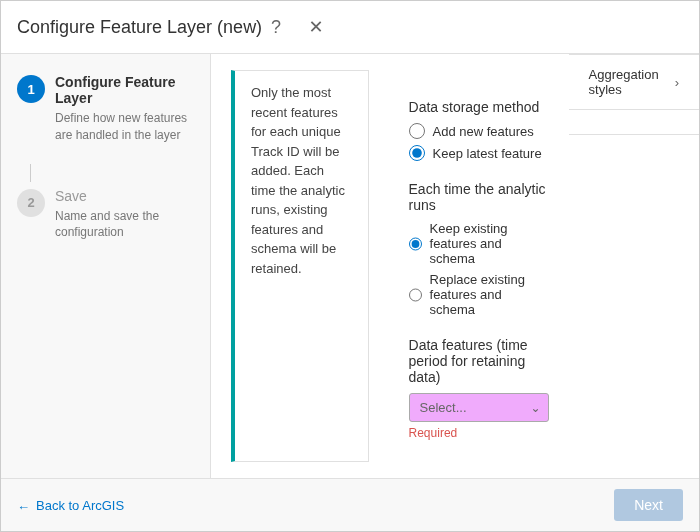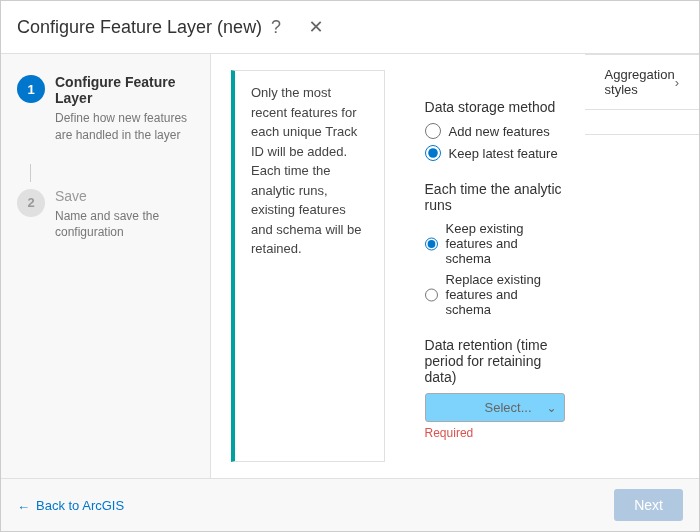--- a/index.html
+++ b/index.html
@@ -174,24 +174,23 @@
       display: inline-block;
     }
     .form-select {
       appearance: none;
       -webkit-appearance: none;
       border: 1px solid #aaa;
       border-radius: 3px;
       padding: 6px 32px 6px 10px;
       font-size: 13px;
       color: #666;
-      background: #7dd3fc;
+      background: #f0abfc;
       width: 140px;
       cursor: pointer;
-      text-align: right;
     }
     .select-arrow {
       position: absolute;
       right: 8px;
       top: 50%;
       transform: translateY(-50%);
       pointer-events: none;
       color: #666;
       font-size: 12px;
     }
@@ -206,20 +205,21 @@
       border-top: 1px solid #e0e0e0;
     }
     .collapsible-row {
       display: flex;
       align-items: center;
       justify-content: space-between;
       padding: 12px 20px;
       border-bottom: 1px solid #e0e0e0;
       cursor: pointer;
       background: #fff;
+      gap: 16px;
     }
     .collapsible-label {
       font-size: 13px;
       color: #333;
     }
     .collapsible-chevron {
       color: #666;
       font-size: 13px;
     }
 
@@ -316,21 +316,21 @@
           <input type="radio" name="analytic-runs" checked="" style="">
           <span class="radio-label">Keep existing features and schema</span>
         </label>
         <label class="radio-option">
           <input type="radio" name="analytic-runs" style="">
           <span class="radio-label">Replace existing features and schema</span>
         </label>
       </div>
 
       <div class="form-group">
-        <div class="form-group-label">Data retention (time period for retaining data)</div>
+        <div class="form-group-label">Data features (time period for retaining data)</div>
         <div class="select-wrapper">
           <select class="form-select">
             <option value="">Select...</option>
           </select>
           <span class="select-arrow">⌄</span>
         </div>
         <div class="required-text">Required</div>
       </div>
 
     </div>

